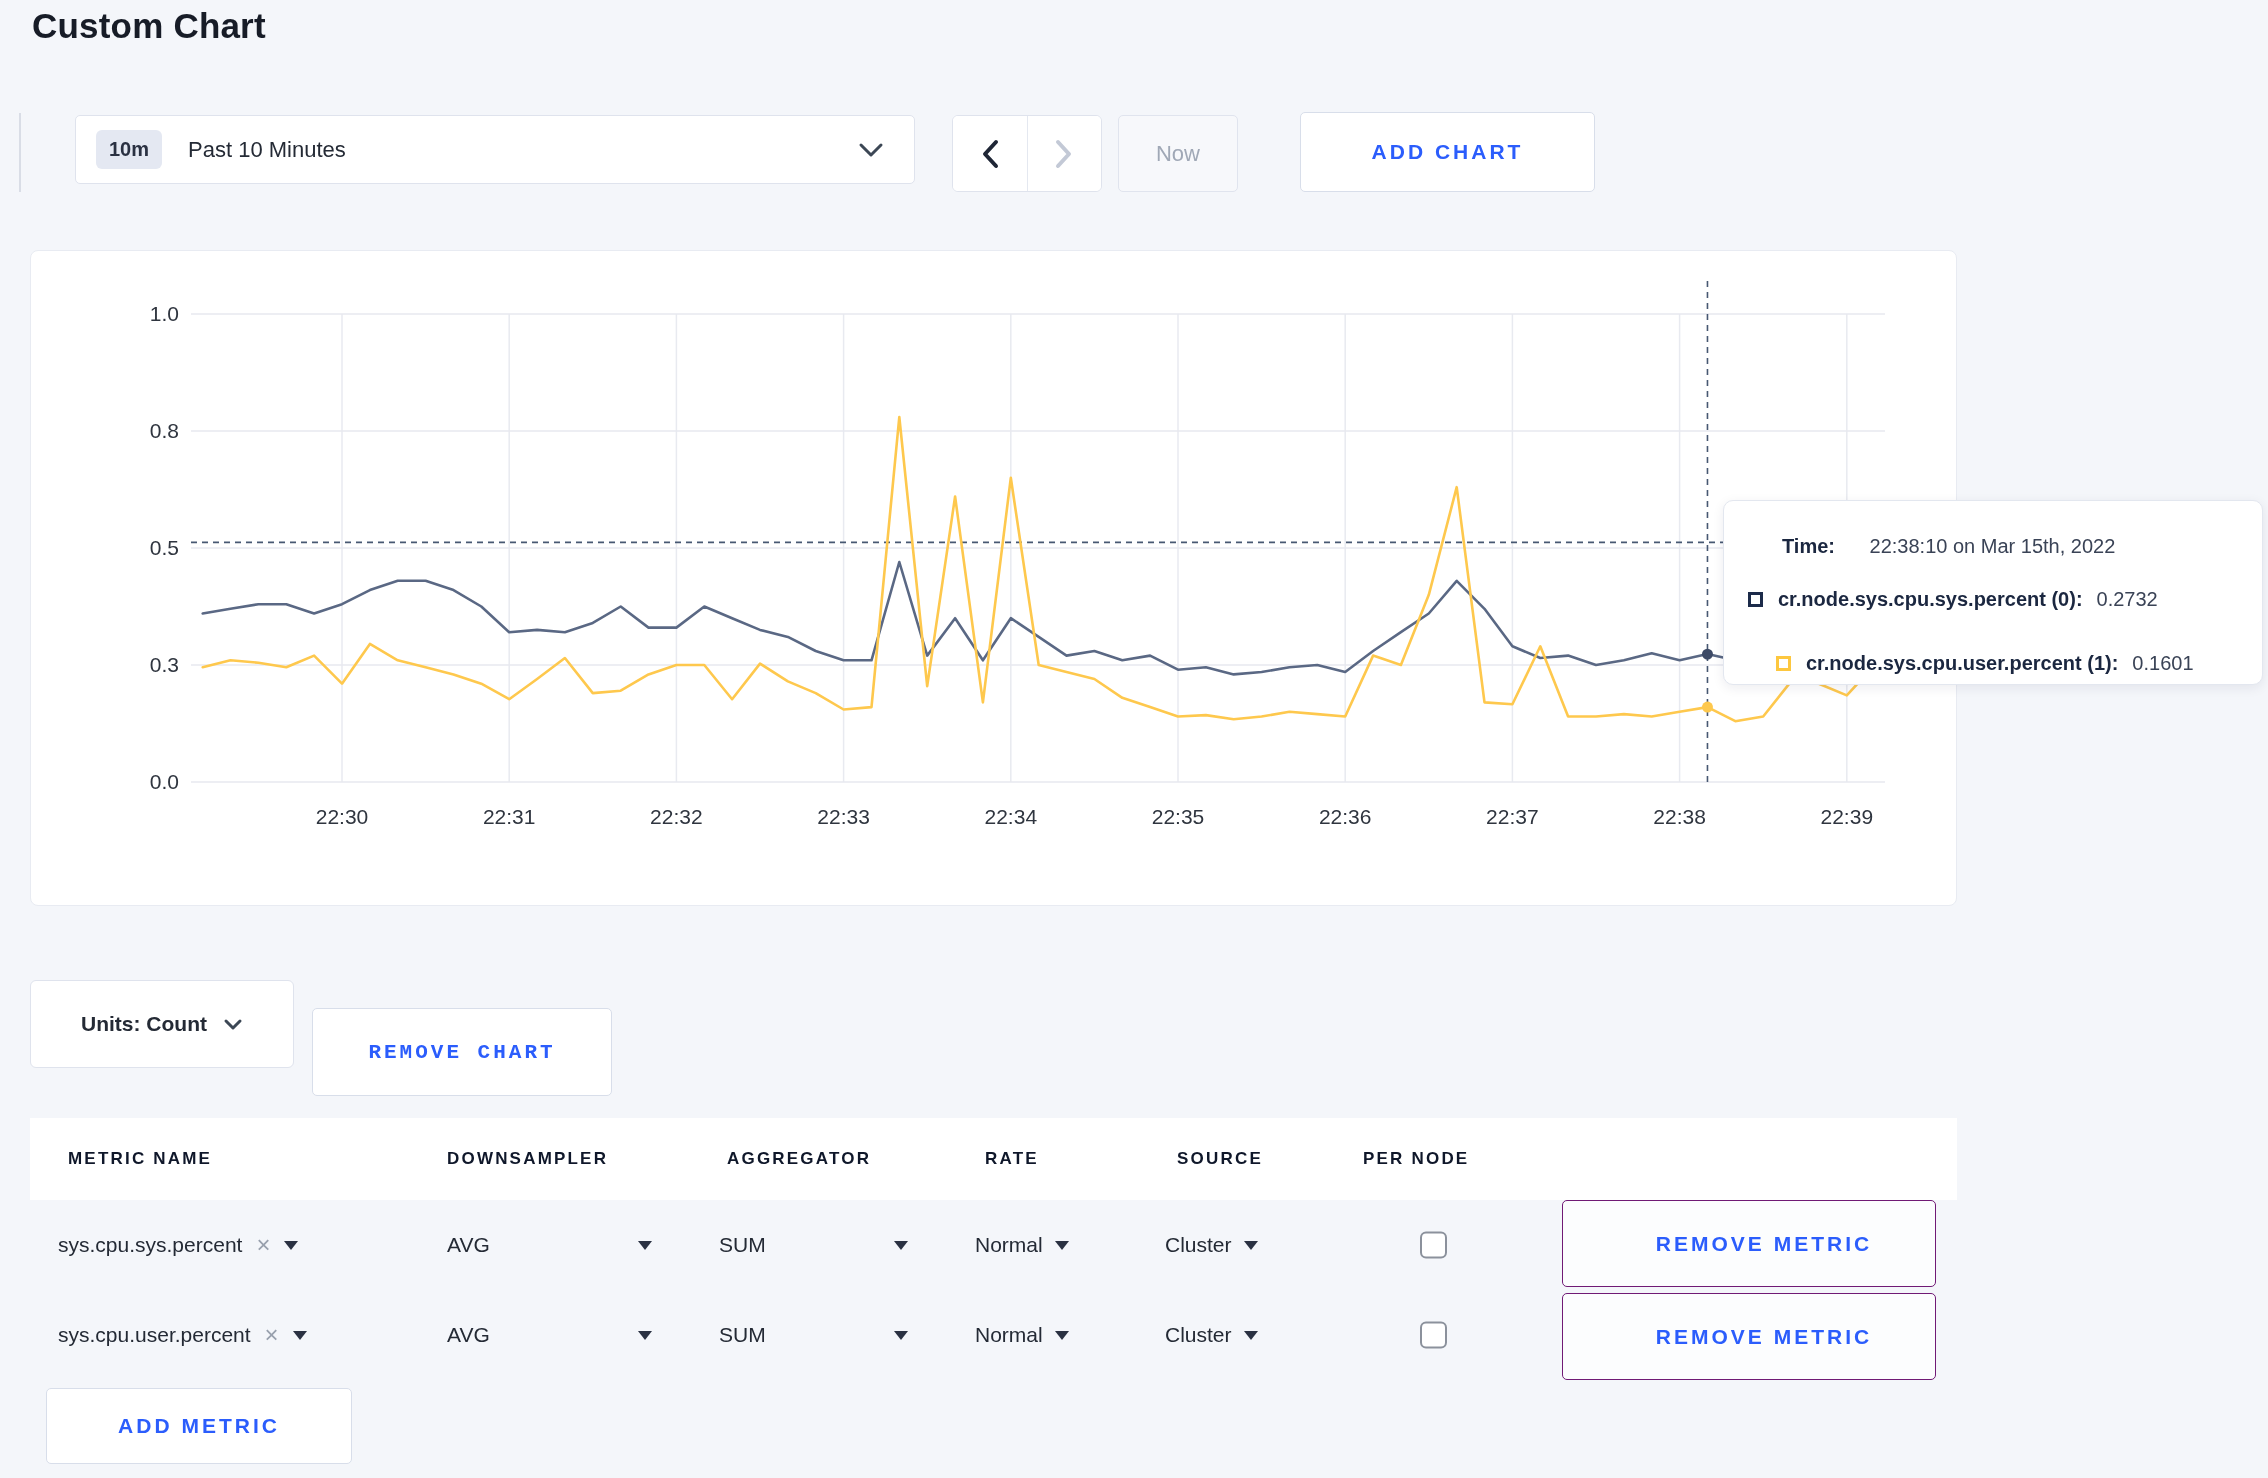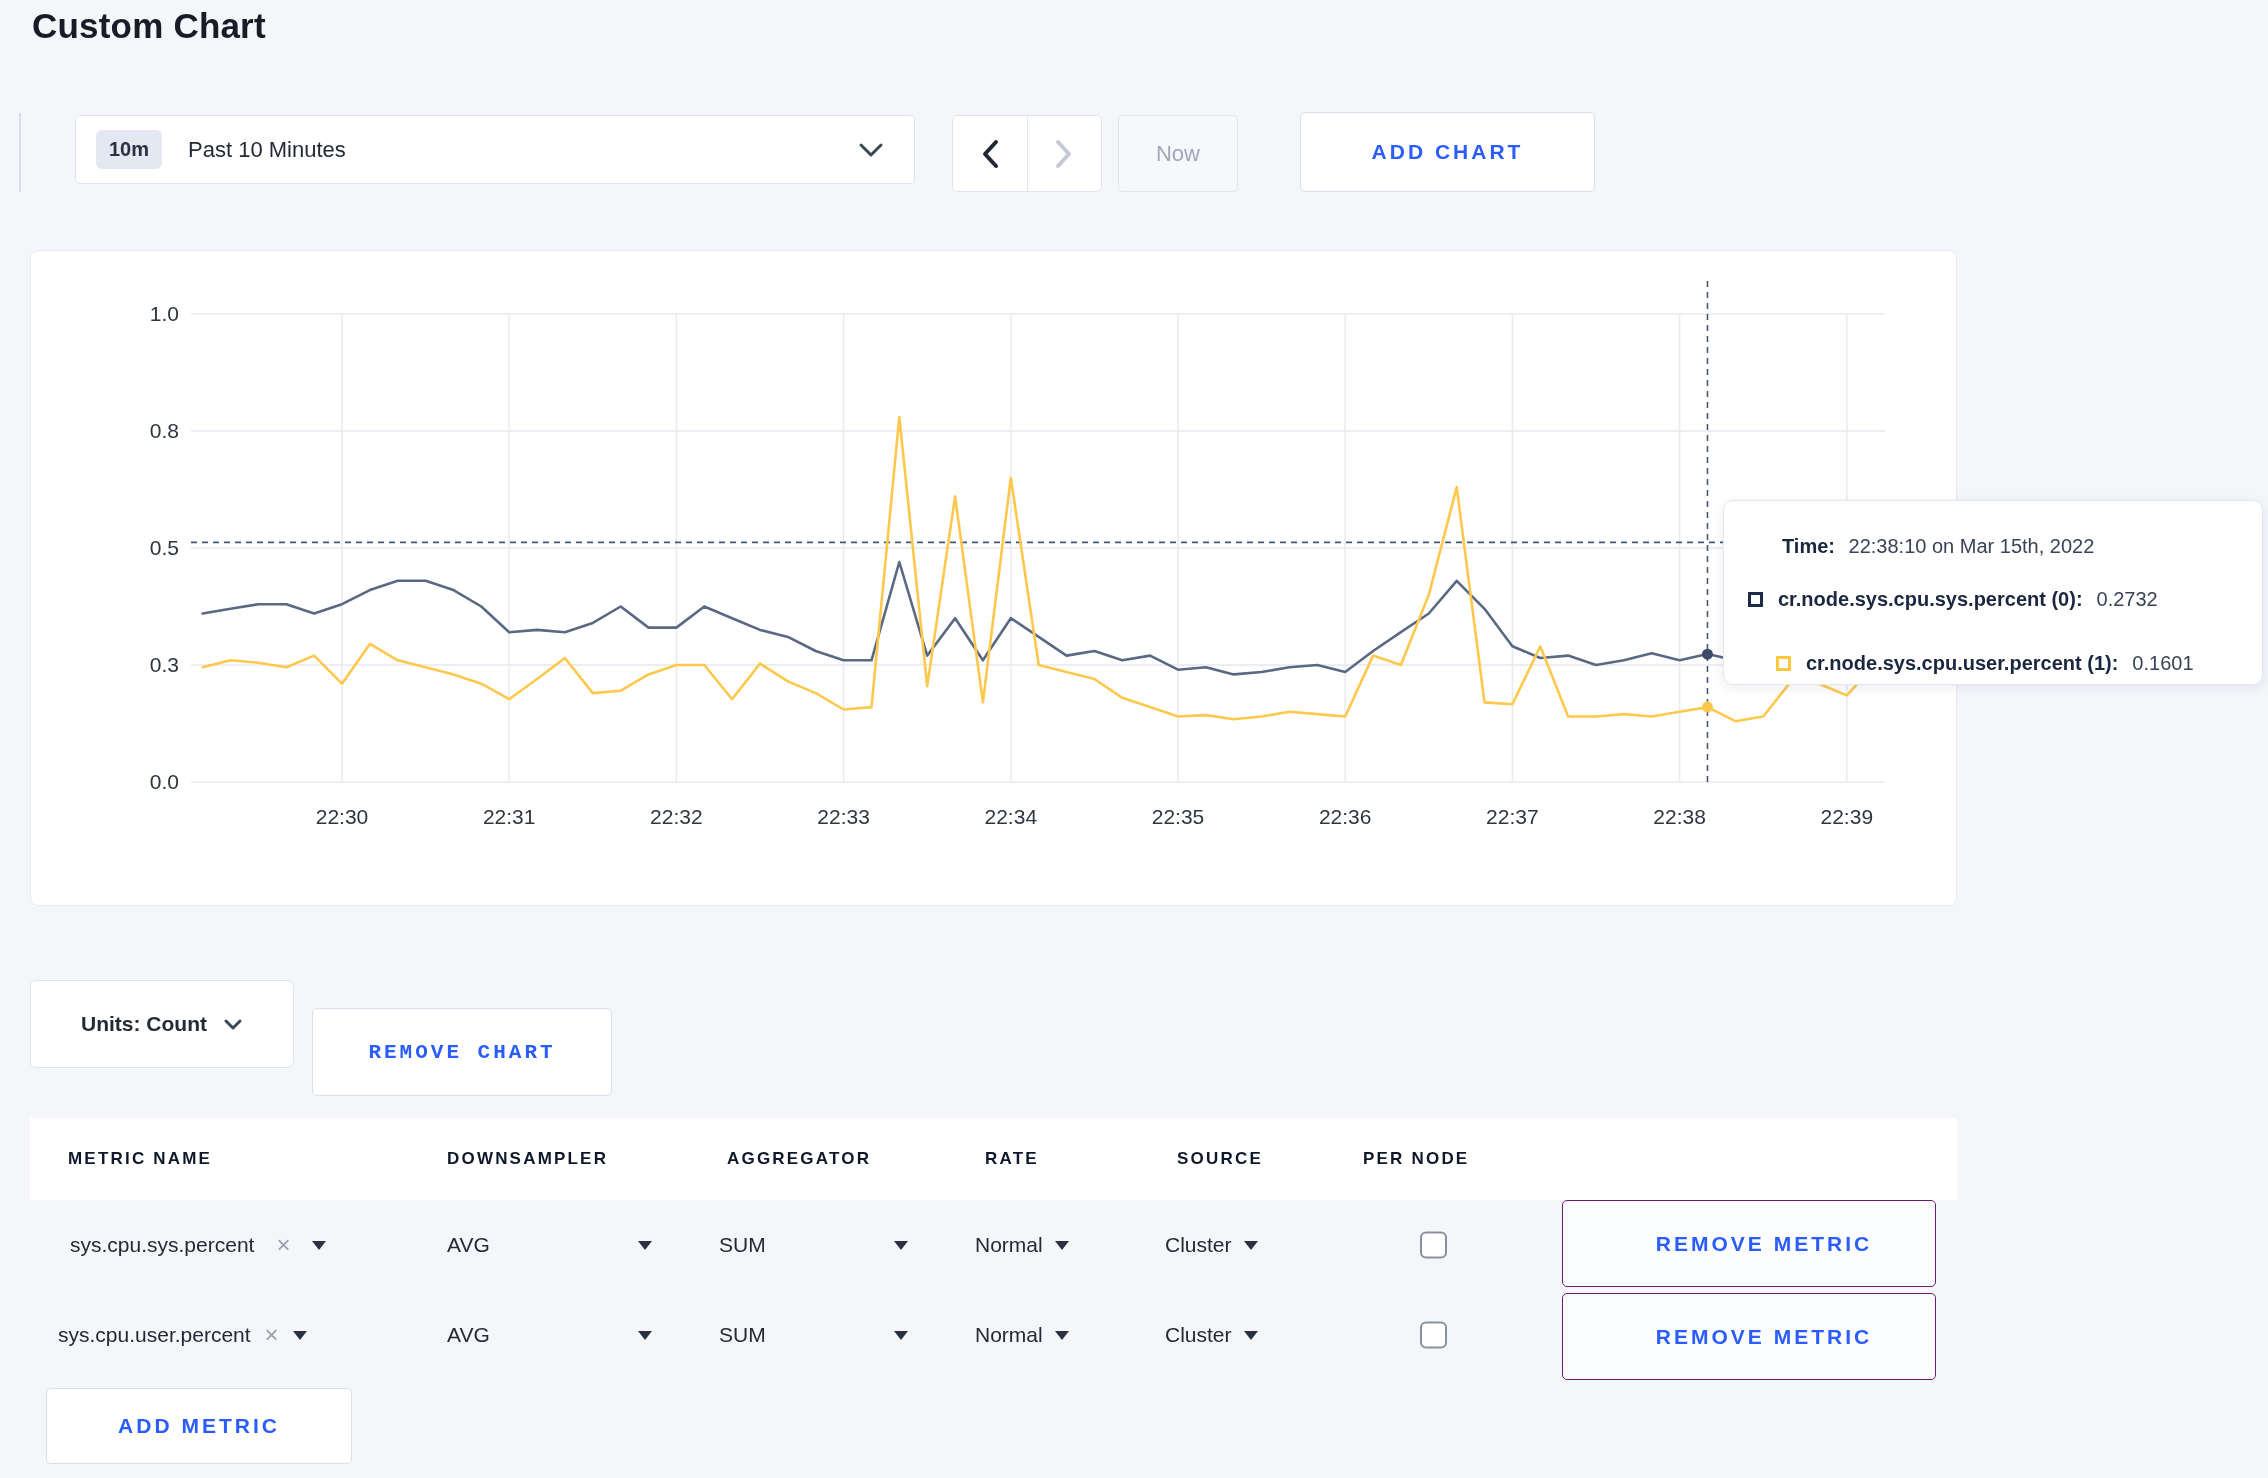--- a/index.html
+++ b/index.html
@@ -50,21 +50,21 @@
   .chart-card svg { display:block; width:1927px; height:656px; }
 
   
   .chart-tooltip {
     left:1723px; top:500px; width:540px; height:185px; background:#fff;
     border:1px solid #e3e7ef; border-radius:10px; z-index:5;
     box-shadow:0 3px 12px rgba(20,30,60,.08);
   }
   .tt-time { position:absolute; left:58px; top:34px; font-size:20px; }
   .tt-time .lbl { font-weight:700; color:#1b2740;text-align:right; }
-  .tt-time .val { color:#3a4356; margin-left:8px; }
+  .tt-time .val { color:#3a4356; margin-left:29px; }
   .tt-row { position:absolute; left:24px; height:24px; display:flex; align-items:center; font-size:20px; }
   .tt-row.r0 { top:86px; } .tt-row.r1 { top:150px;padding-left:28px; }
   .tt-swatch { width:15px; height:15px; border:3px solid #1c2b4a; margin-right:15px; background:#fff; }
   .tt-row .lbl { font-weight:700; color:#1b2740; }
   .tt-row .val { color:#3a4356; margin-left:14px; }
 
   
   .btn-units {
     left:30px; top:980px; width:264px; height:88px; background:#fff;
     border:1px solid #dfe3ed; border-radius:6px; display:flex; align-items:center;
@@ -190,21 +190,21 @@
   <div class="thead">
     <span style="left:38px">METRIC NAME</span>
     <span style="left:417px">DOWNSAMPLER</span>
     <span style="left:697px">AGGREGATOR</span>
     <span style="left:955px">RATE</span>
     <span style="left:1147px">SOURCE</span>
     <span style="left:1333px">PER NODE</span>
   </div>
 
   <div class="trow" style="top:82px">
-    <div class="cell" style="left:40px; gap:22px">
+    <div class="cell" style="left:28px; gap:14px">
       <span>sys.cpu.sys.percent</span>
       <span class="x-icon">×</span>
       <span class="caret"></span>
     </div>
     <div class="cell" style="left:417px; width:205px; justify-content:space-between">
       <span>AVG</span>
       <span class="caret"></span>
     </div>
     <div class="cell" style="left:689px; width:189px; justify-content:space-between">
       <span>SUM</span>

